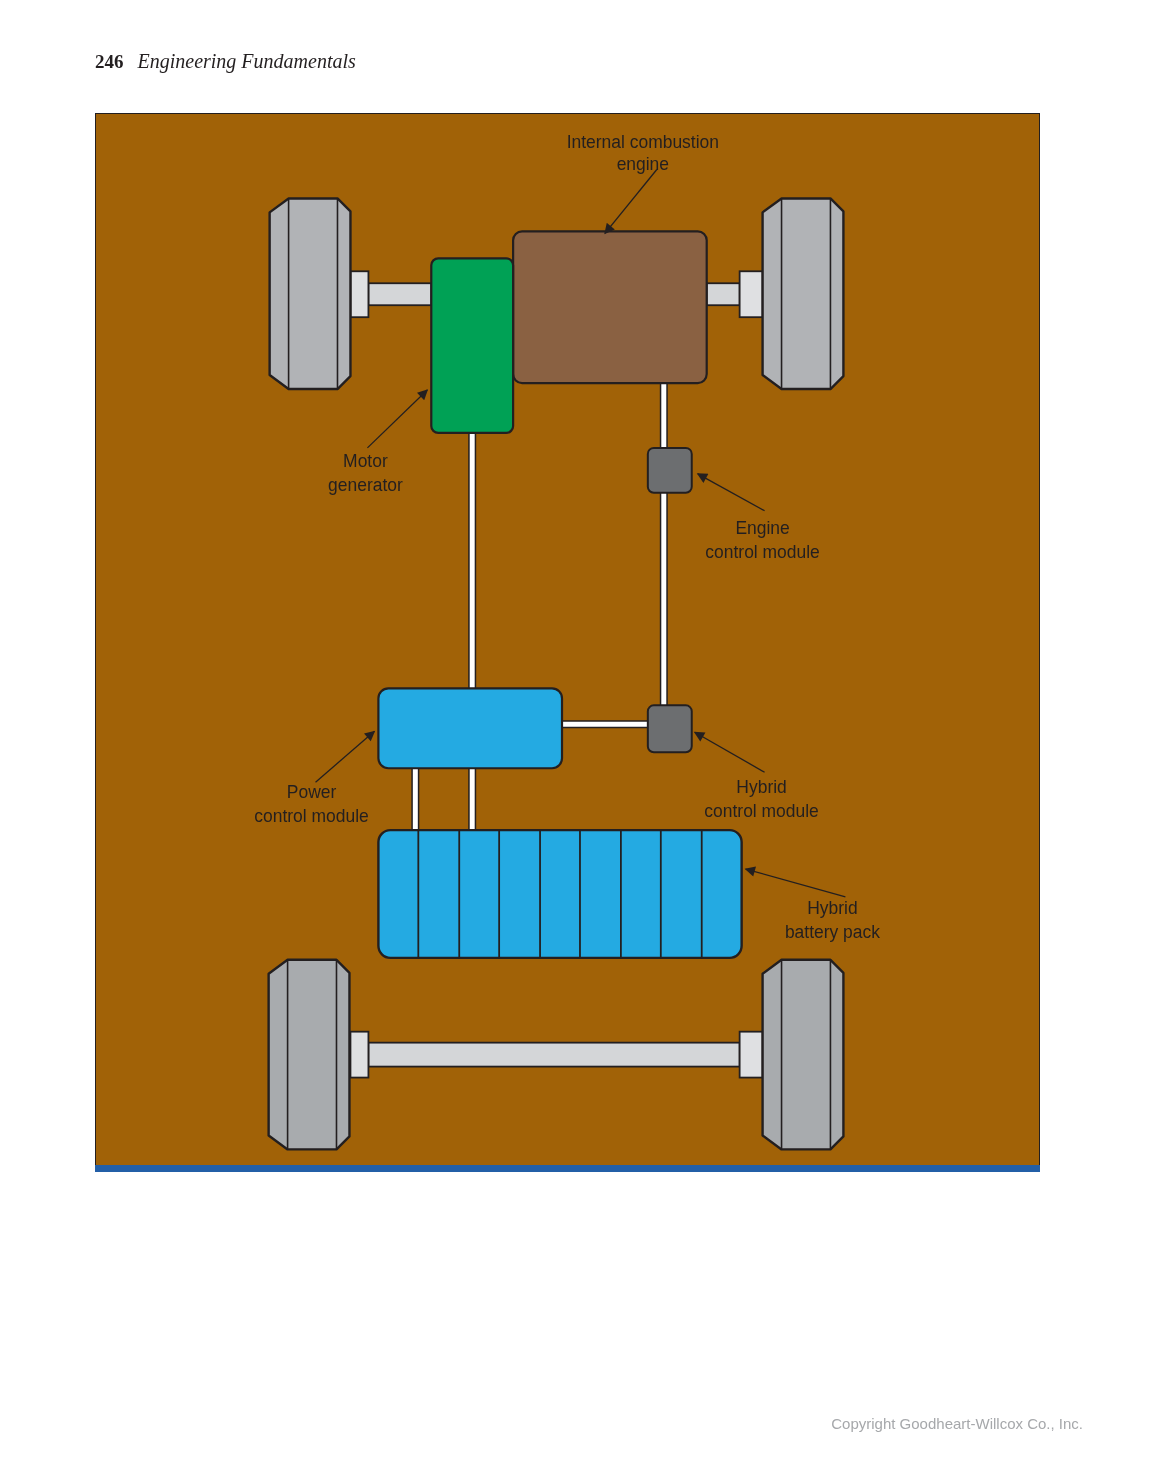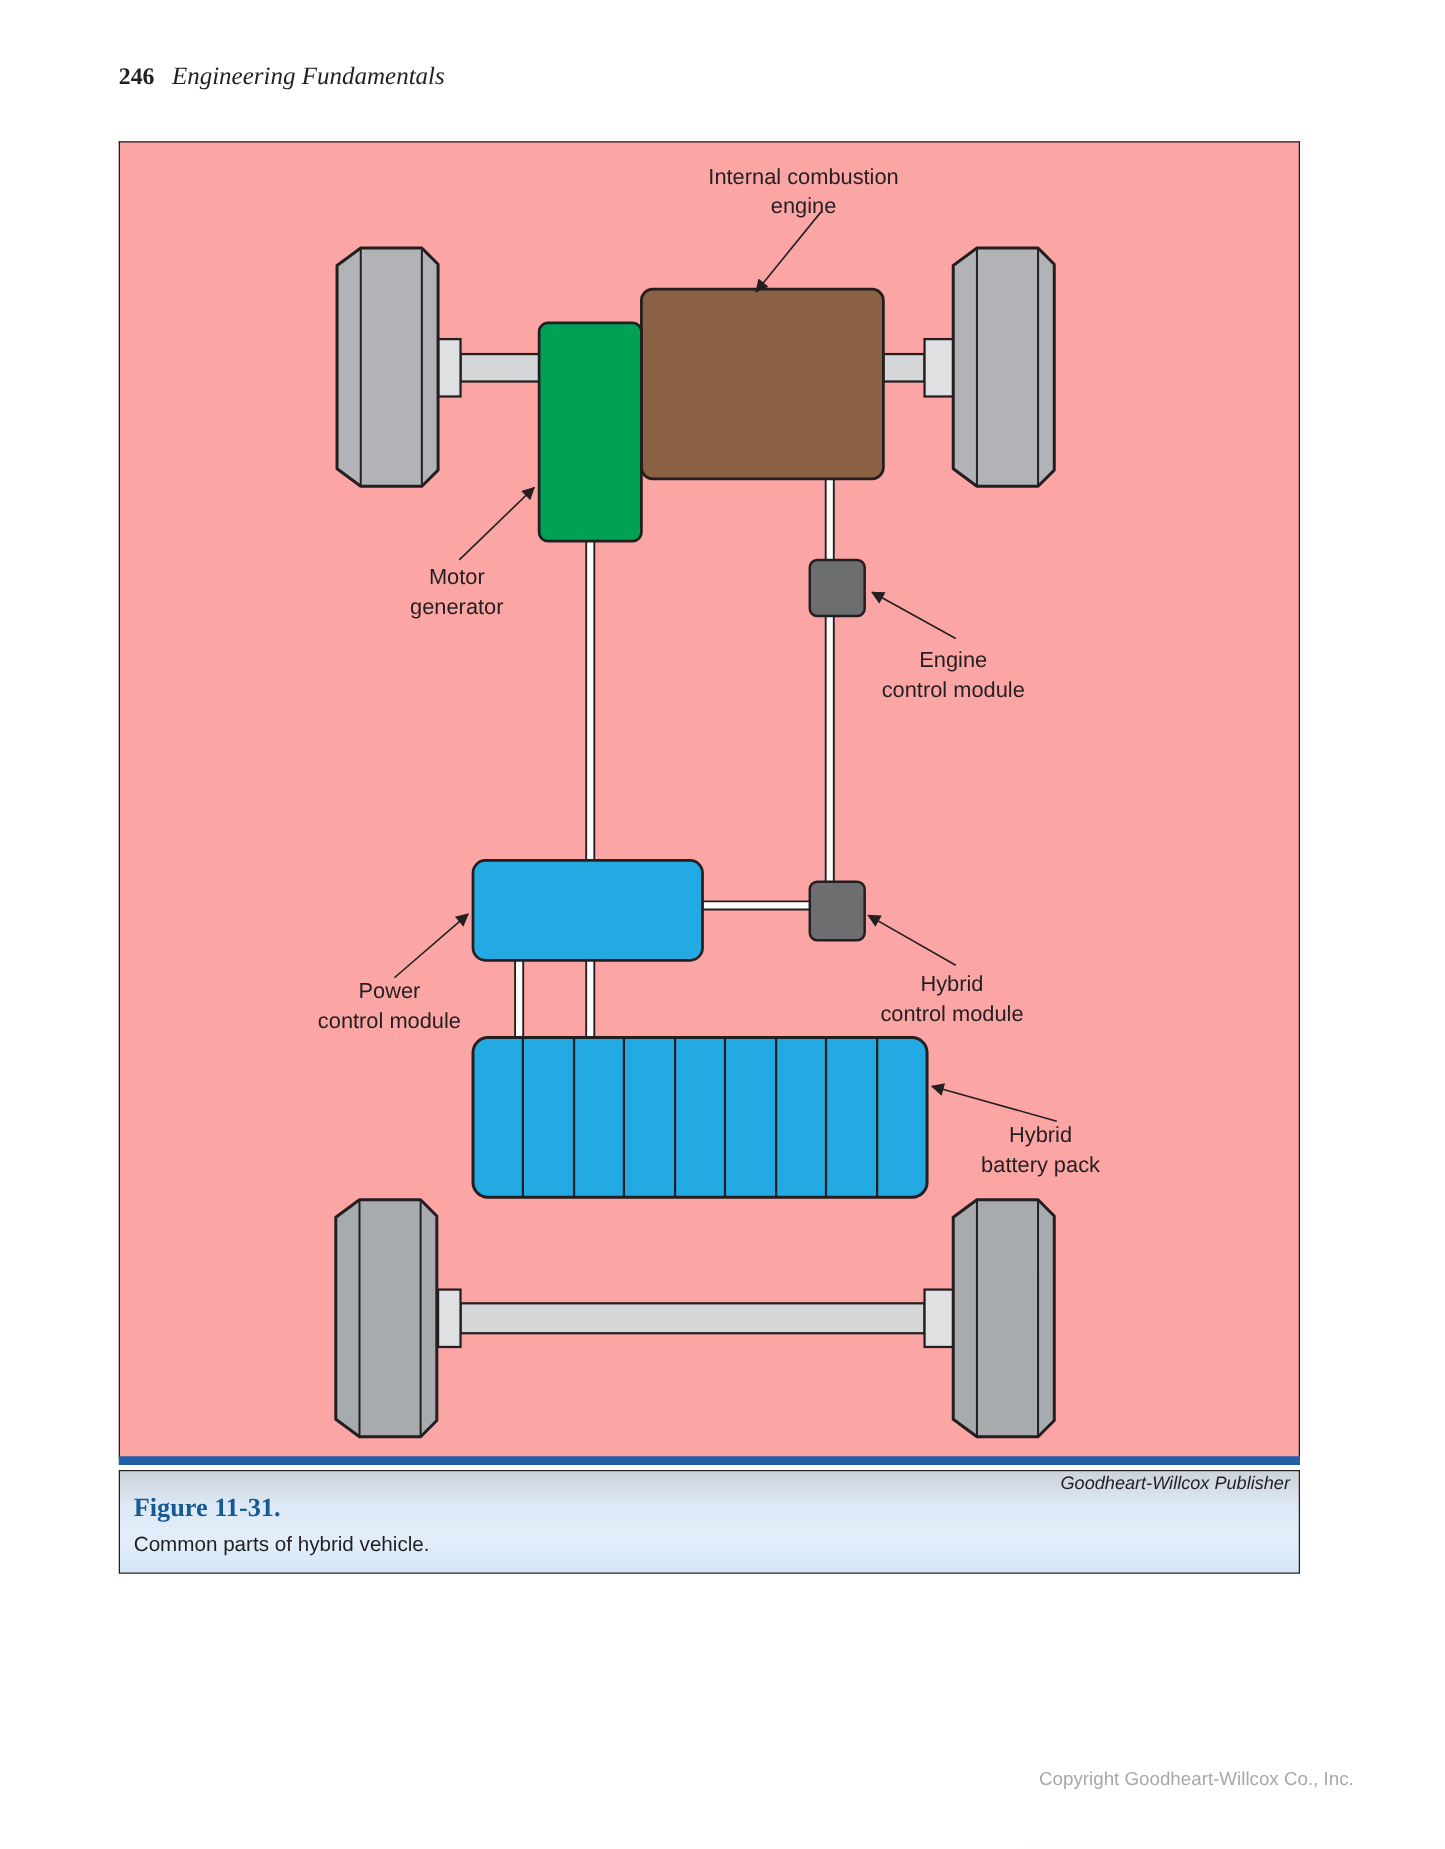--- a/index.html
+++ b/index.html
@@ -2,21 +2,21 @@
 <html><head>
 <meta charset="utf-8">
 <style>
   html,body{margin:0;padding:0;background:#ffffff;}
   .page{position:relative;width:1156px;height:1479px;background:#ffffff;overflow:hidden;
         font-family:"Liberation Sans",sans-serif;color:#231f20;padding-left:48px;}
   .page-header{position:absolute;left:95px;top:50px;white-space:nowrap;}
   .page-number{font-family:"Liberation Serif",serif;font-weight:bold;font-size:19px;}
   .book-title{font-family:"Liberation Serif",serif;font-style:italic;font-size:20px;margin-left:14px;}
   .figure-frame{position:absolute;left:95px;top:113px;width:945px;height:1053px;
-        border:1.5px solid #231f20;border-bottom:none;box-sizing:border-box;background:#fca5a5;}
+        border:1.5px solid #231f20;border-bottom:none;box-sizing:border-box;background:#a16207;}
   .figure-frame svg{display:block;width:100%;height:100%;}
   .caption-bar{position:absolute;left:95px;top:1165px;width:945px;height:7px;background:#235fa7;}
   .caption-block{position:absolute;left:95px;top:1176px;width:945px;height:83px;box-sizing:border-box;
         border:1.5px solid #231f20;
         background:linear-gradient(to bottom,#ccd3d9 0%,#dde9f6 35%,#e3eefa 70%,#d4e5f5 100%);}
   .figure-credit{position:absolute;right:7px;top:2px;font-style:italic;font-size:14.5px;color:#231f20;}
   .figure-number{position:absolute;left:11px;top:17px;font-family:"Liberation Serif",serif;
         font-weight:bold;font-size:21px;color:#155a94;}
   .figure-caption{position:absolute;left:11px;top:50px;font-size:16.5px;color:#231f20;}
   .page-copyright{position:absolute;top:1415px;right:121px;font-size:15px;color:#a6a8ab;}
@@ -137,21 +137,16 @@
       </g>
       <g>
         <text class="dlabel" x="738" y="801">Hybrid</text>
         <text class="dlabel" x="738" y="825">battery pack</text>
       </g>
     </svg>
   </div>
 
   <div class="caption-bar"></div>
 
-  <div class="caption-block">
-    <div class="figure-credit">Goodheart-Willcox Publisher</div>
-    <div class="figure-number">Figure 11-31.</div>
-    <div class="figure-caption">Common parts of hybrid vehicle.</div>
-  </div>
 
   <div class="page-copyright">Copyright Goodheart-Willcox Co., Inc.</div>
 
 </div>
 
 </body></html>

